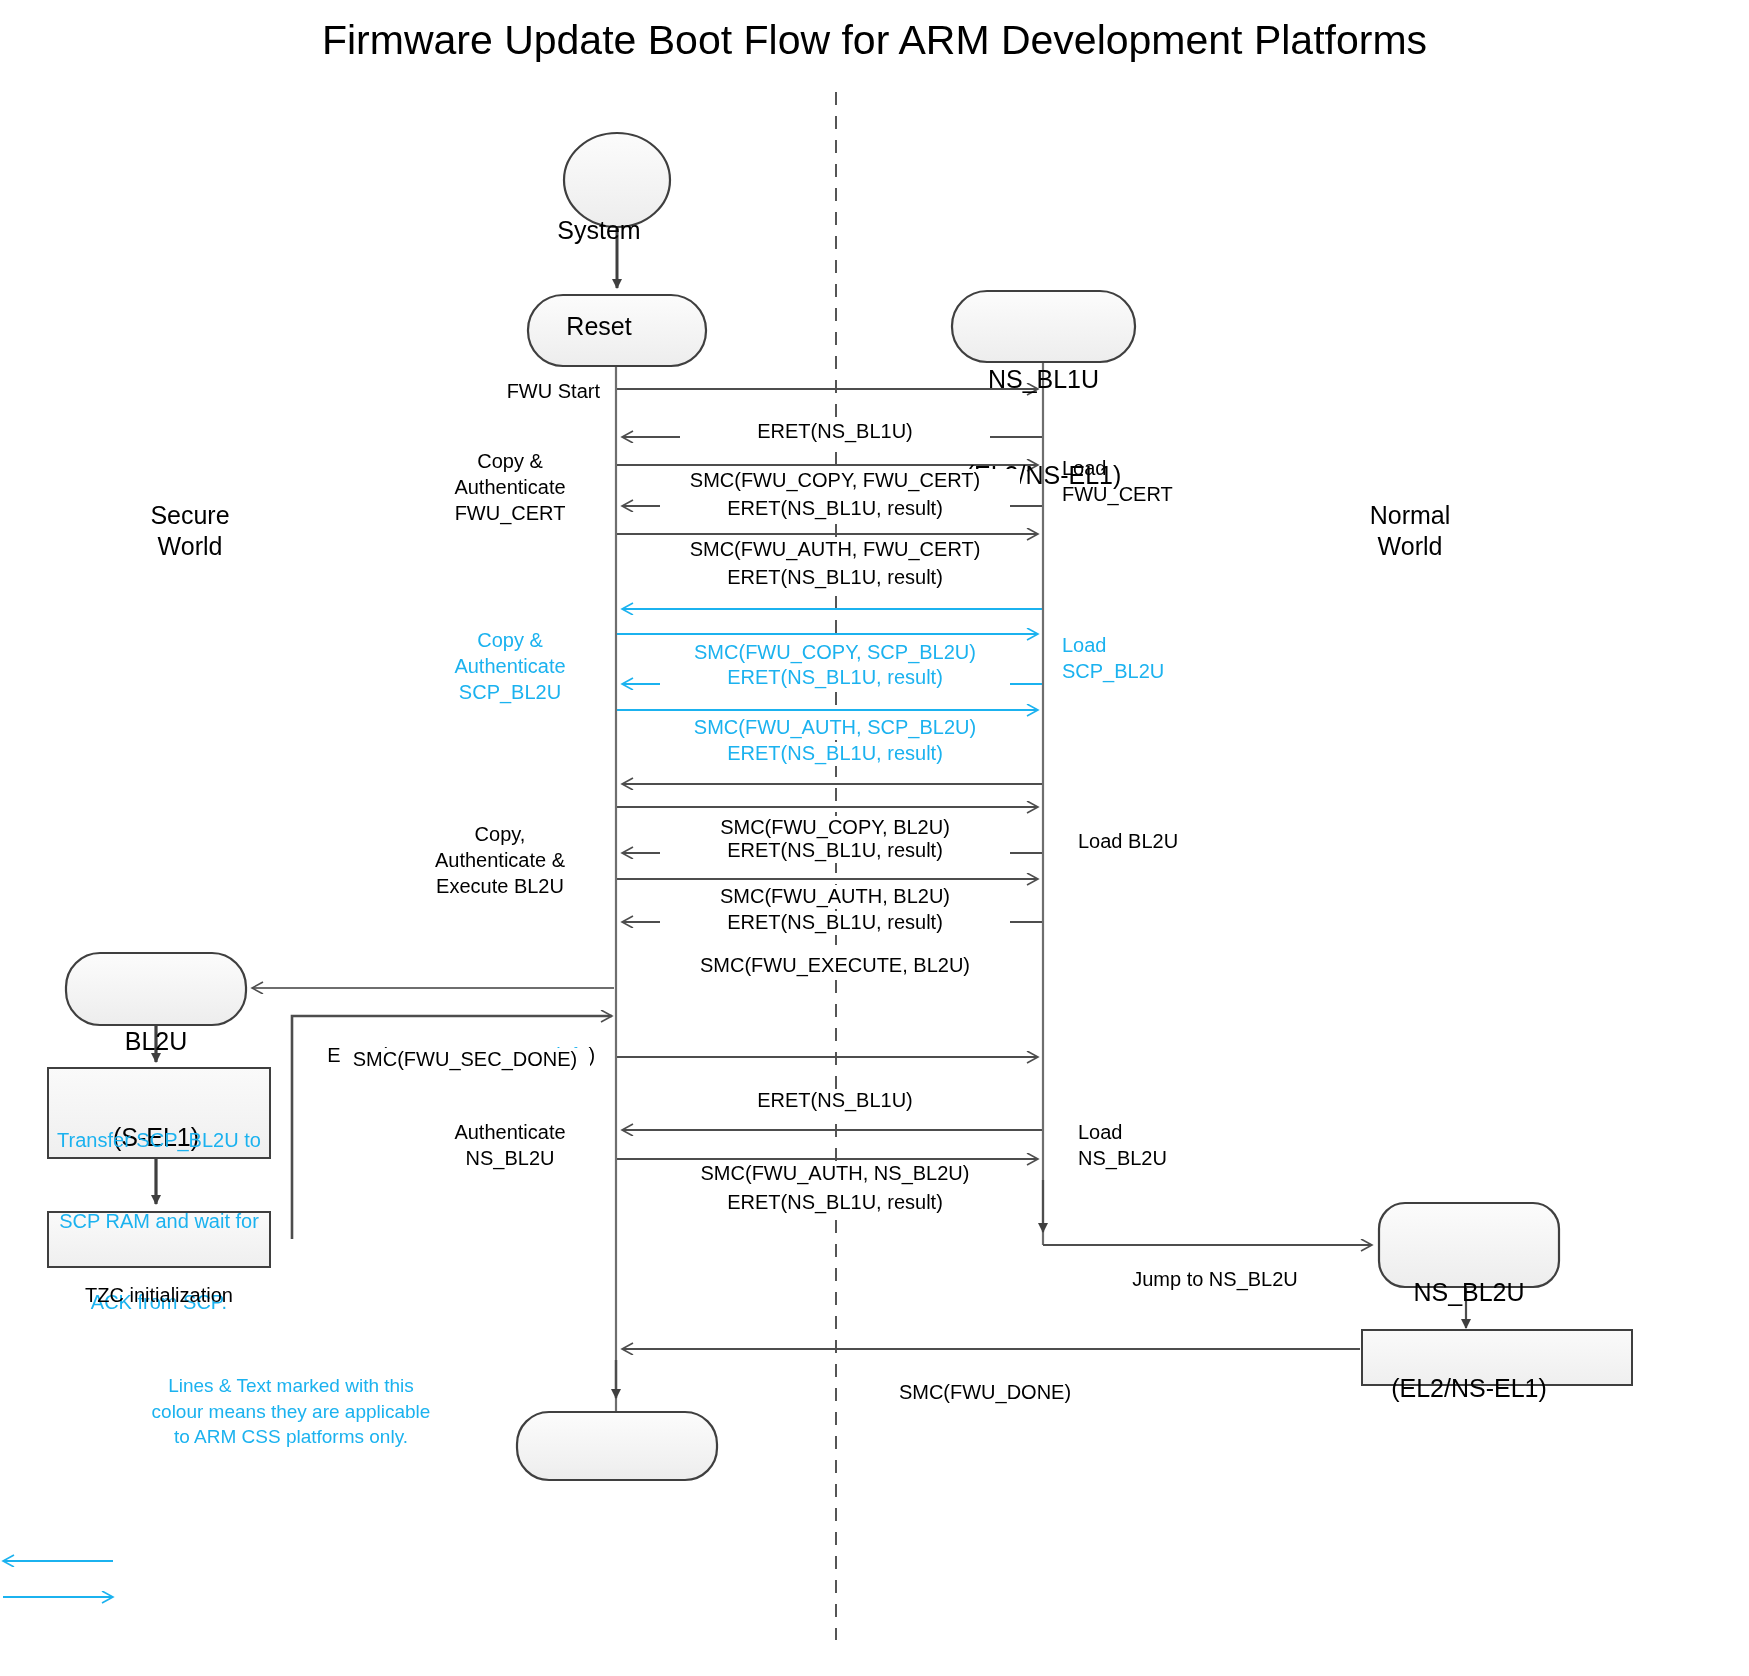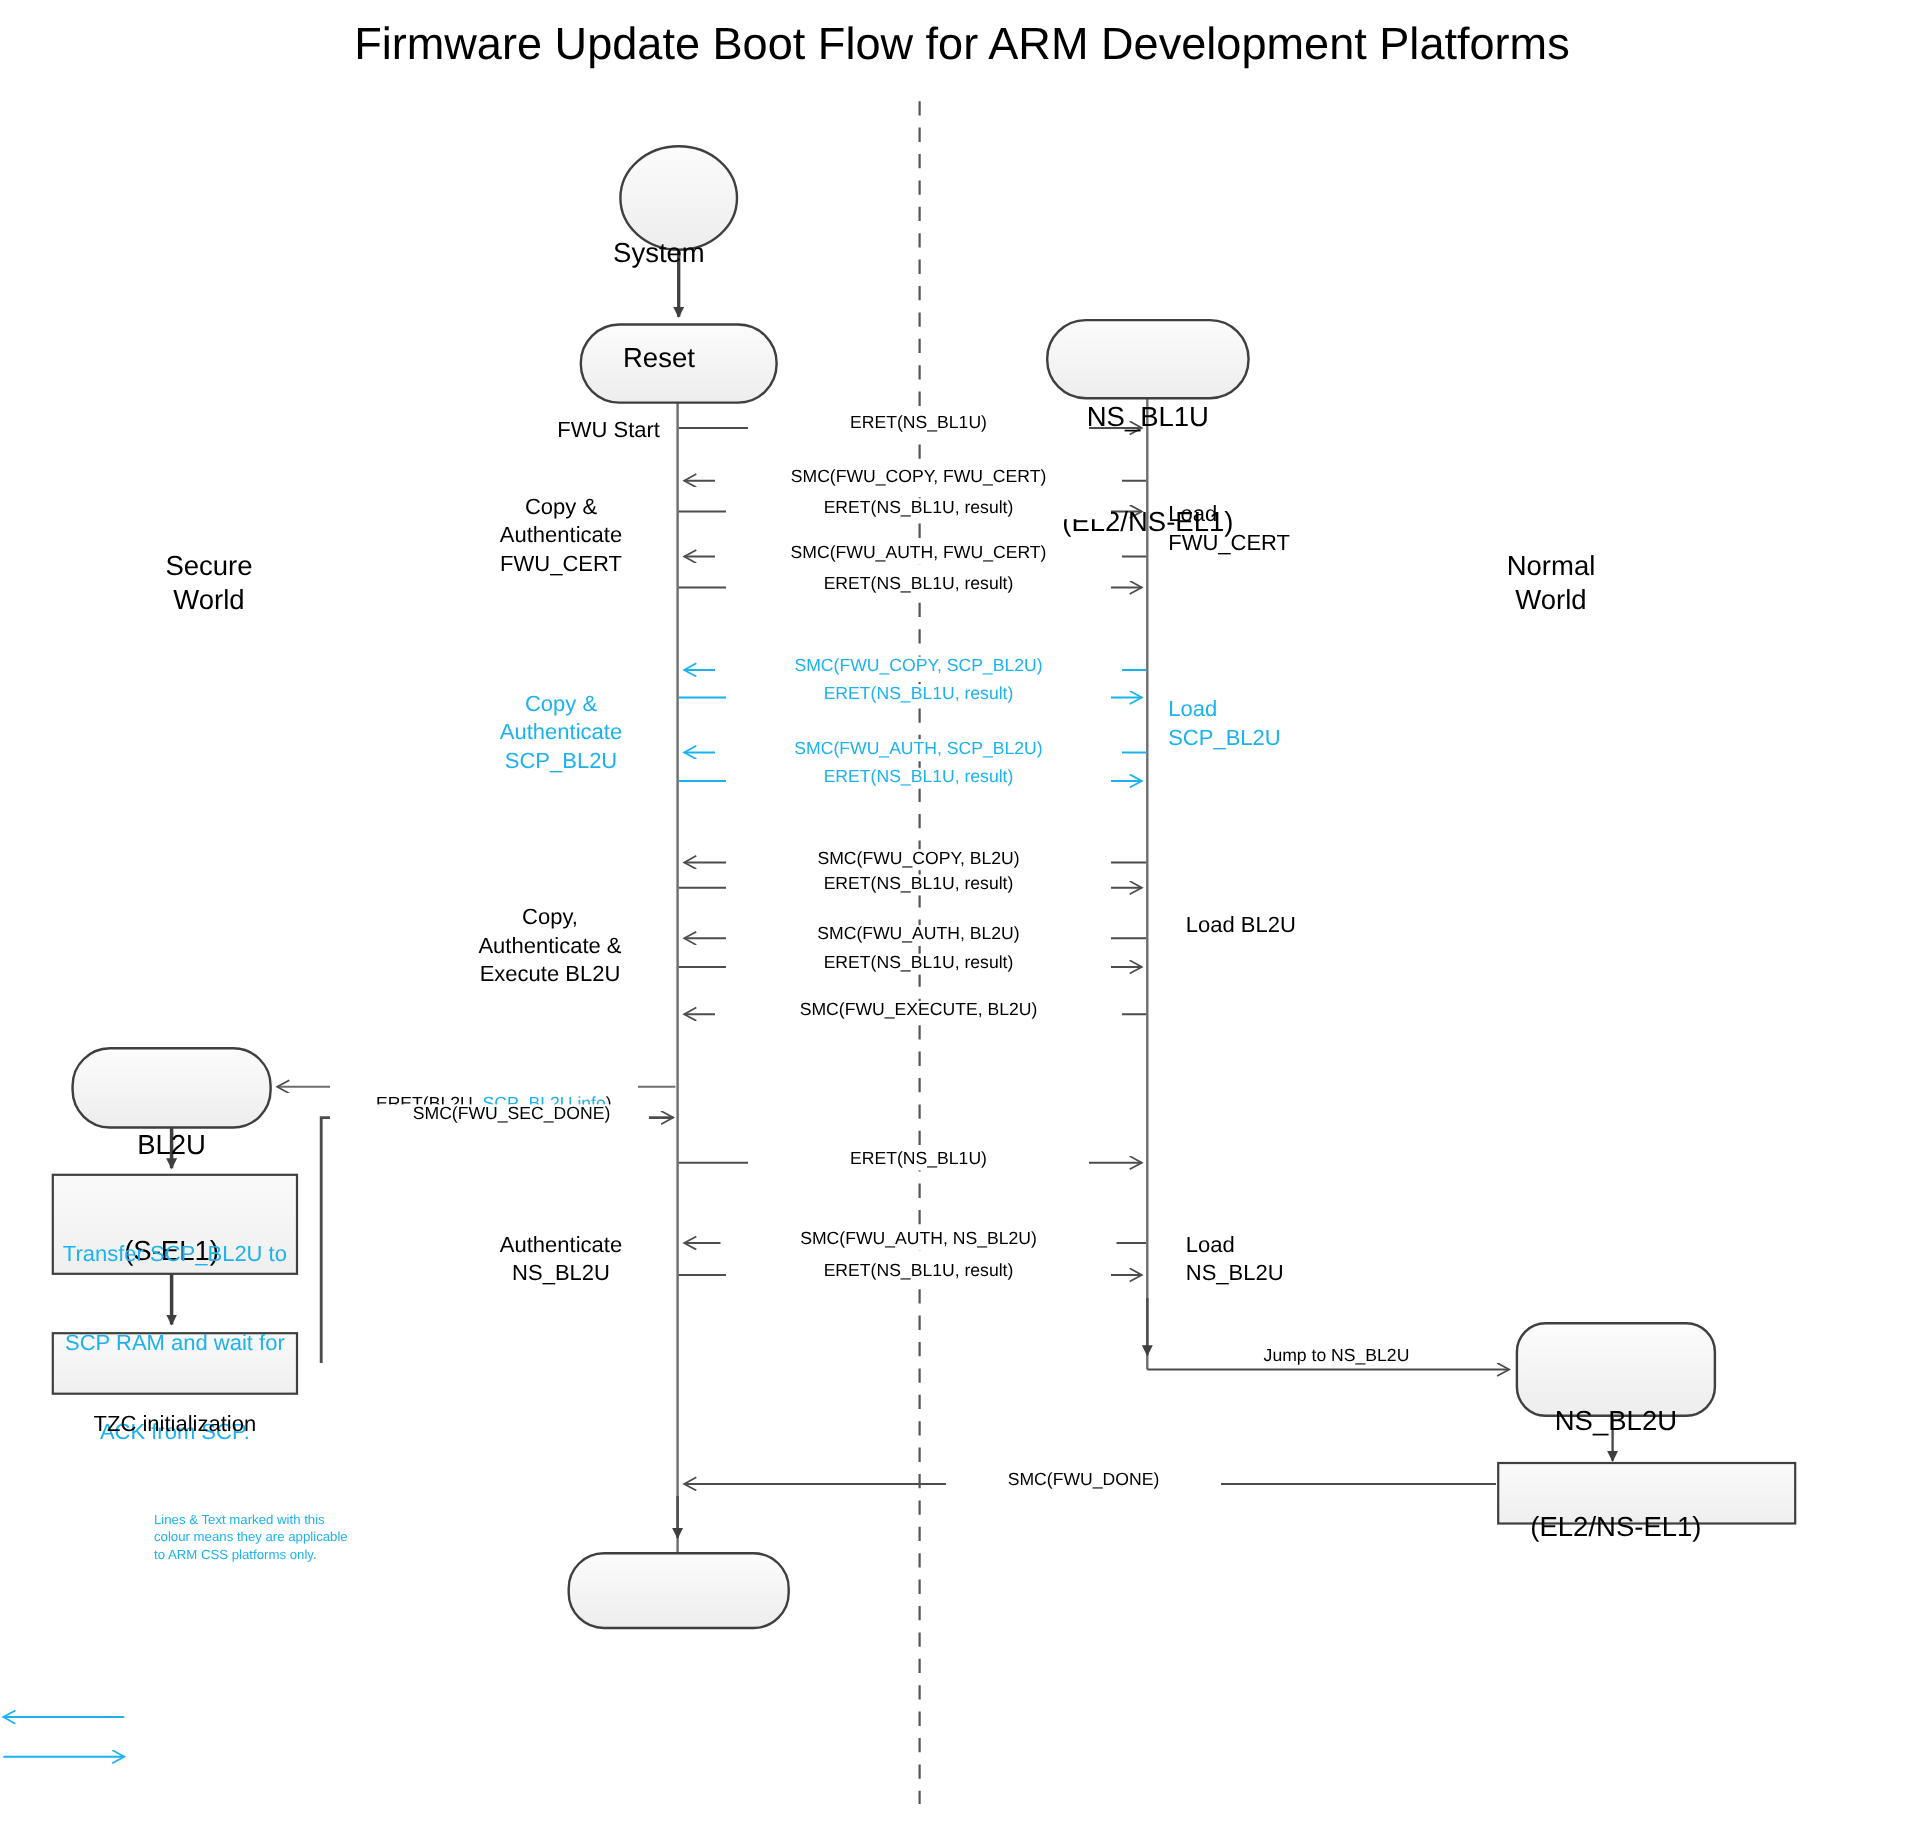--- a/index.html
+++ b/index.html
@@ -43,38 +43,39 @@
     font-size: 25px;
     text-align: center;
     line-height: 1.25;
   }
   .node-lbl {
     font-size: 25px;
     text-align: center;
     line-height: 1.28;
   }
   .msg-lbl {
-    font-size: 16px;
+    font-size: 20px;
     text-align: center;
     background: #ffffff;
     padding: 0 5px;
+    margin-top: 44px;
   }
   .side-lbl {
     font-size: 20px;
     text-align: center;
     line-height: 1.3;
   }
   .box-lbl {
     font-size: 20px;
     text-align: center;
     line-height: 1.35;
   }
   .legend-lbl {
-    font-size: 12px;
-    text-align: left;
+    font-size: 19px;
+    text-align: center;
     line-height: 1.35;
   }
   .cyan { color: #1BB2EF; }
   .blk  { color: #000000; }
 </style>
 </head>
 <body>
 
 <div id="canvas">
 

